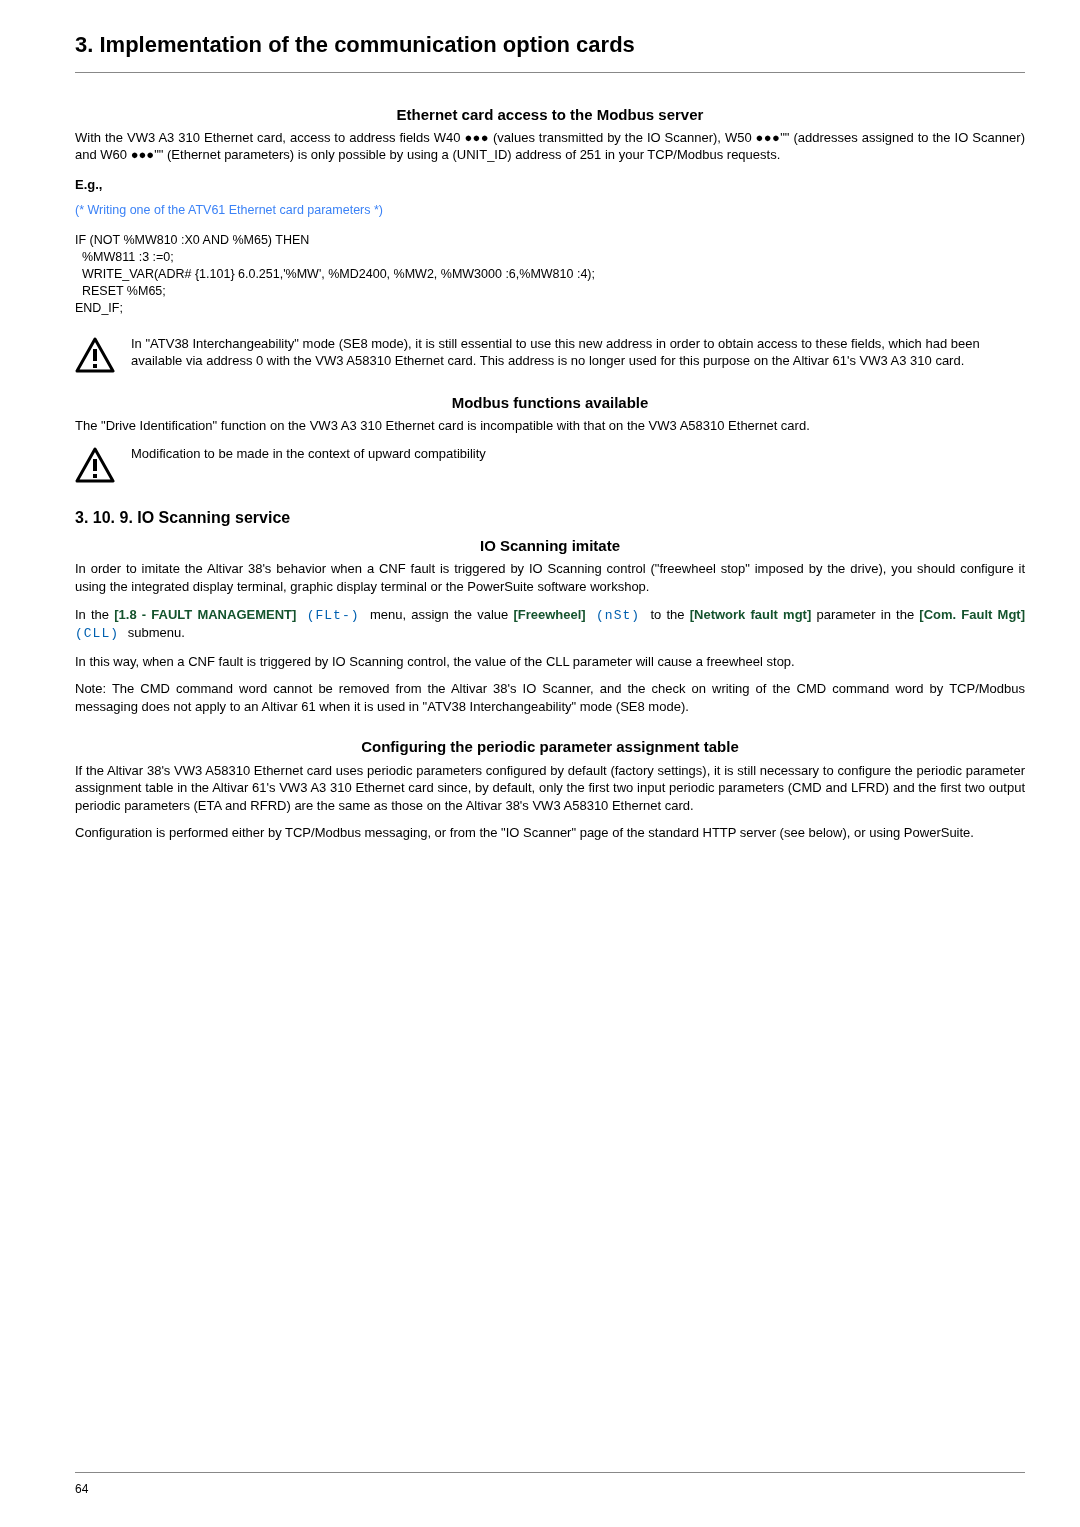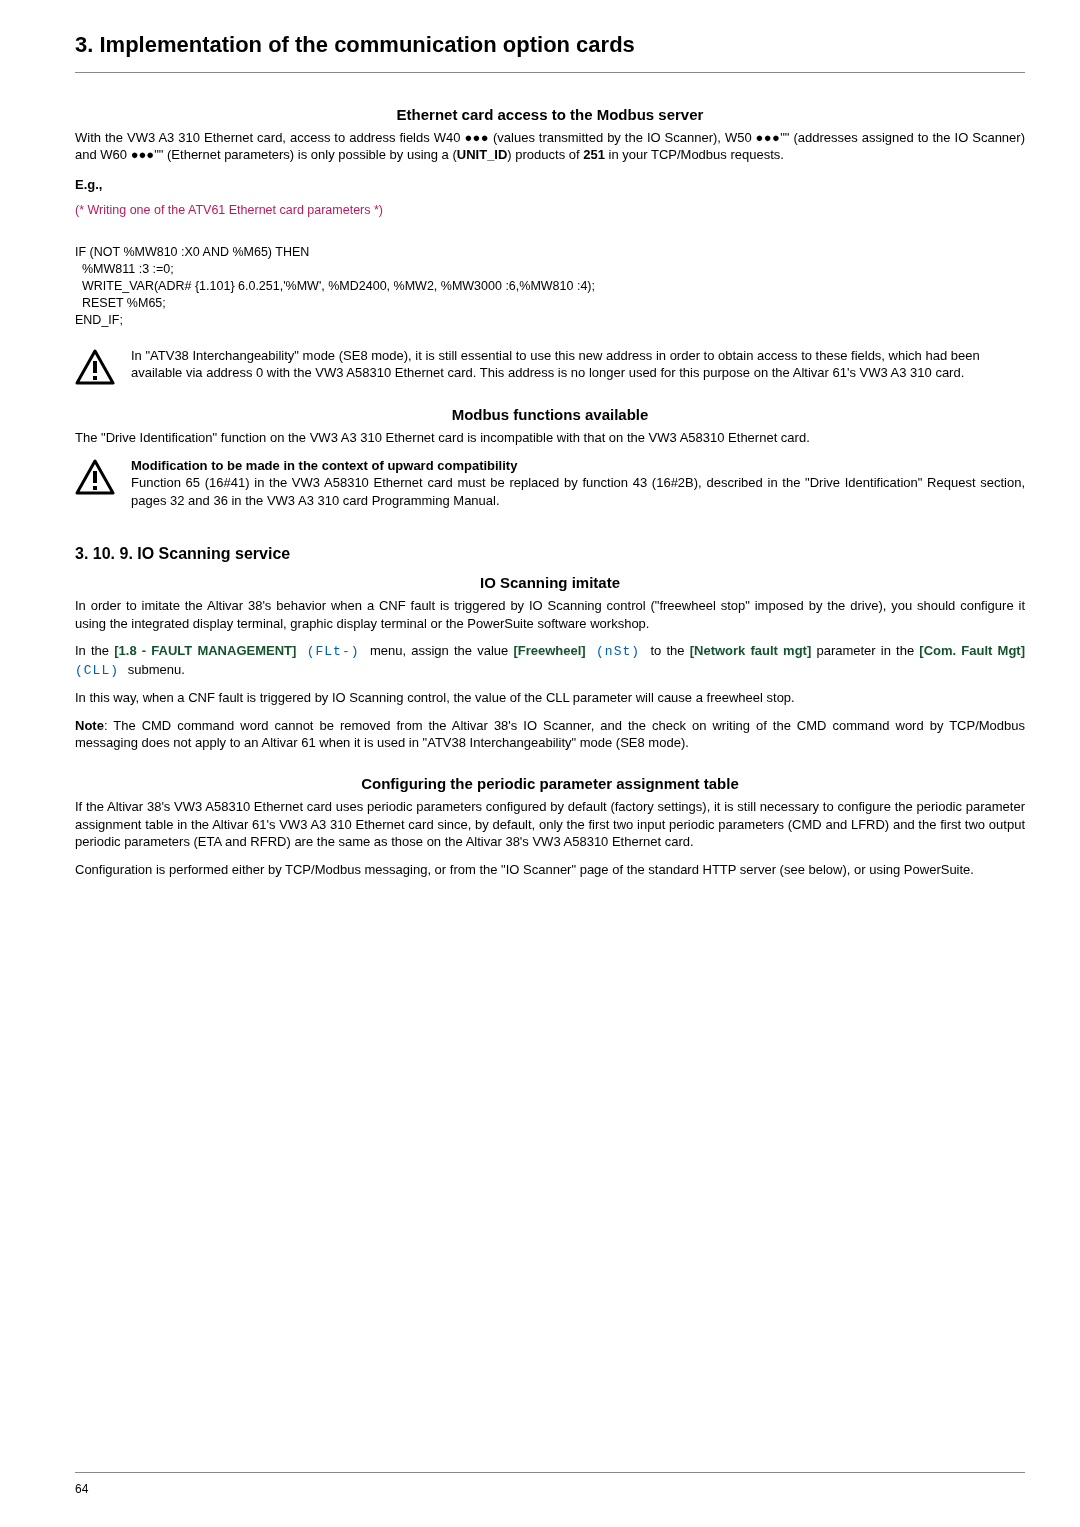--- a/index.html
+++ b/index.html
@@ -40,31 +40,31 @@
     text-align: center;
   }
   h2.subhead {
     font-size: 16px;
     font-weight: bold;
     margin-top: 24px;
     margin-bottom: 6px;
   }
   .justify { text-align: justify; }
   .para { margin-bottom: 10px; }
-  .bold { font-weight: bold; }
+  .bold { font-weight: normal; }
   .eg {
     font-weight: bold;
     margin-top: 12px;
     margin-bottom: 8px;
   }
   .code-comment {
-    color: #be185d;
+    color: #3b82f6;
     font-family: Arial, Helvetica, sans-serif;
     font-size: 12.5px;
-    margin-bottom: 26px;
+    margin-bottom: 14px;
   }
   .code {
     font-family: Arial, Helvetica, sans-serif;
     font-size: 12.5px;
     white-space: pre;
     margin-bottom: 18px;
     line-height: 1.35;
   }
   .warn-row {
     display: flex;
@@ -95,21 +95,21 @@
 </style>
 </head>
 <body>
 
 <h1 class="page-title">3. Implementation of the communication option cards</h1>
 <hr class="hr">
 
 <h2 class="section">Ethernet card access to the Modbus server</h2>
 
 <p class="para justify">
-  <span>With the VW3 A3 310 Ethernet card, access to address fields W40 ●●● (values transmitted by the IO Scanner), W50 ●●●"" (addresses assigned to the IO Scanner) and W60 ●●●"" (Ethernet parameters) is only possible by using a (</span><span class="bold">UNIT_ID</span><span>) products of </span><span class="bold">251</span><span> in your TCP/Modbus requests.</span>
+  <span>With the VW3 A3 310 Ethernet card, access to address fields W40 ●●● (values transmitted by the IO Scanner), W50 ●●●"" (addresses assigned to the IO Scanner) and W60 ●●●"" (Ethernet parameters) is only possible by using a (</span><span class="bold">UNIT_ID</span><span>) address of </span><span class="bold">251</span><span> in your TCP/Modbus requests.</span>
 </p>
 
 <p class="eg">E.g.,</p>
 
 <p class="code-comment">(* Writing one of the ATV61 Ethernet card parameters *)</p>
 
 <pre class="code">IF (NOT %MW810 :X0 AND %M65) THEN
   %MW811 :3 :=0;
   WRITE_VAR(ADR# {1.101} 6.0.251,'%MW', %MD2400, %MW2, %MW3000 :6,%MW810 :4);
   RESET %M65;
@@ -135,21 +135,20 @@
 <div class="warn-row">
   <div class="warn-icon">
     <svg viewBox="0 0 40 36">
         <path d="M20 2 L38 34 L2 34 Z" fill="none" stroke="#000" stroke-width="3" stroke-linejoin="round"></path>
         <rect x="18" y="12" width="4" height="12" fill="#000"></rect>
         <rect x="18" y="27" width="4" height="4" fill="#000"></rect>
       </svg>
   </div>
   <div class="warn-text">
     <span class="bold">Modification to be made in the context of upward compatibility</span><br>
-    <p class="justify para">Function 65 (16#41) in the VW3 A58310 Ethernet card must be replaced by function 43 (16#2B), described in the "Drive Identification" Request section, pages 32 and 36 in the VW3 A3 310 card Programming Manual.</p>
   </div>
 </div>
 
 <h2 class="subhead">3. 10. 9. IO Scanning service</h2>
 
 <h2 class="section">IO Scanning imitate</h2>
 
 <p class="para justify">In order to imitate the Altivar 38's behavior when a CNF fault is triggered by IO Scanning control ("freewheel stop" imposed by the drive), you should configure it using the integrated display terminal, graphic display terminal or the PowerSuite software workshop.</p>
 
 <p class="para justify">

